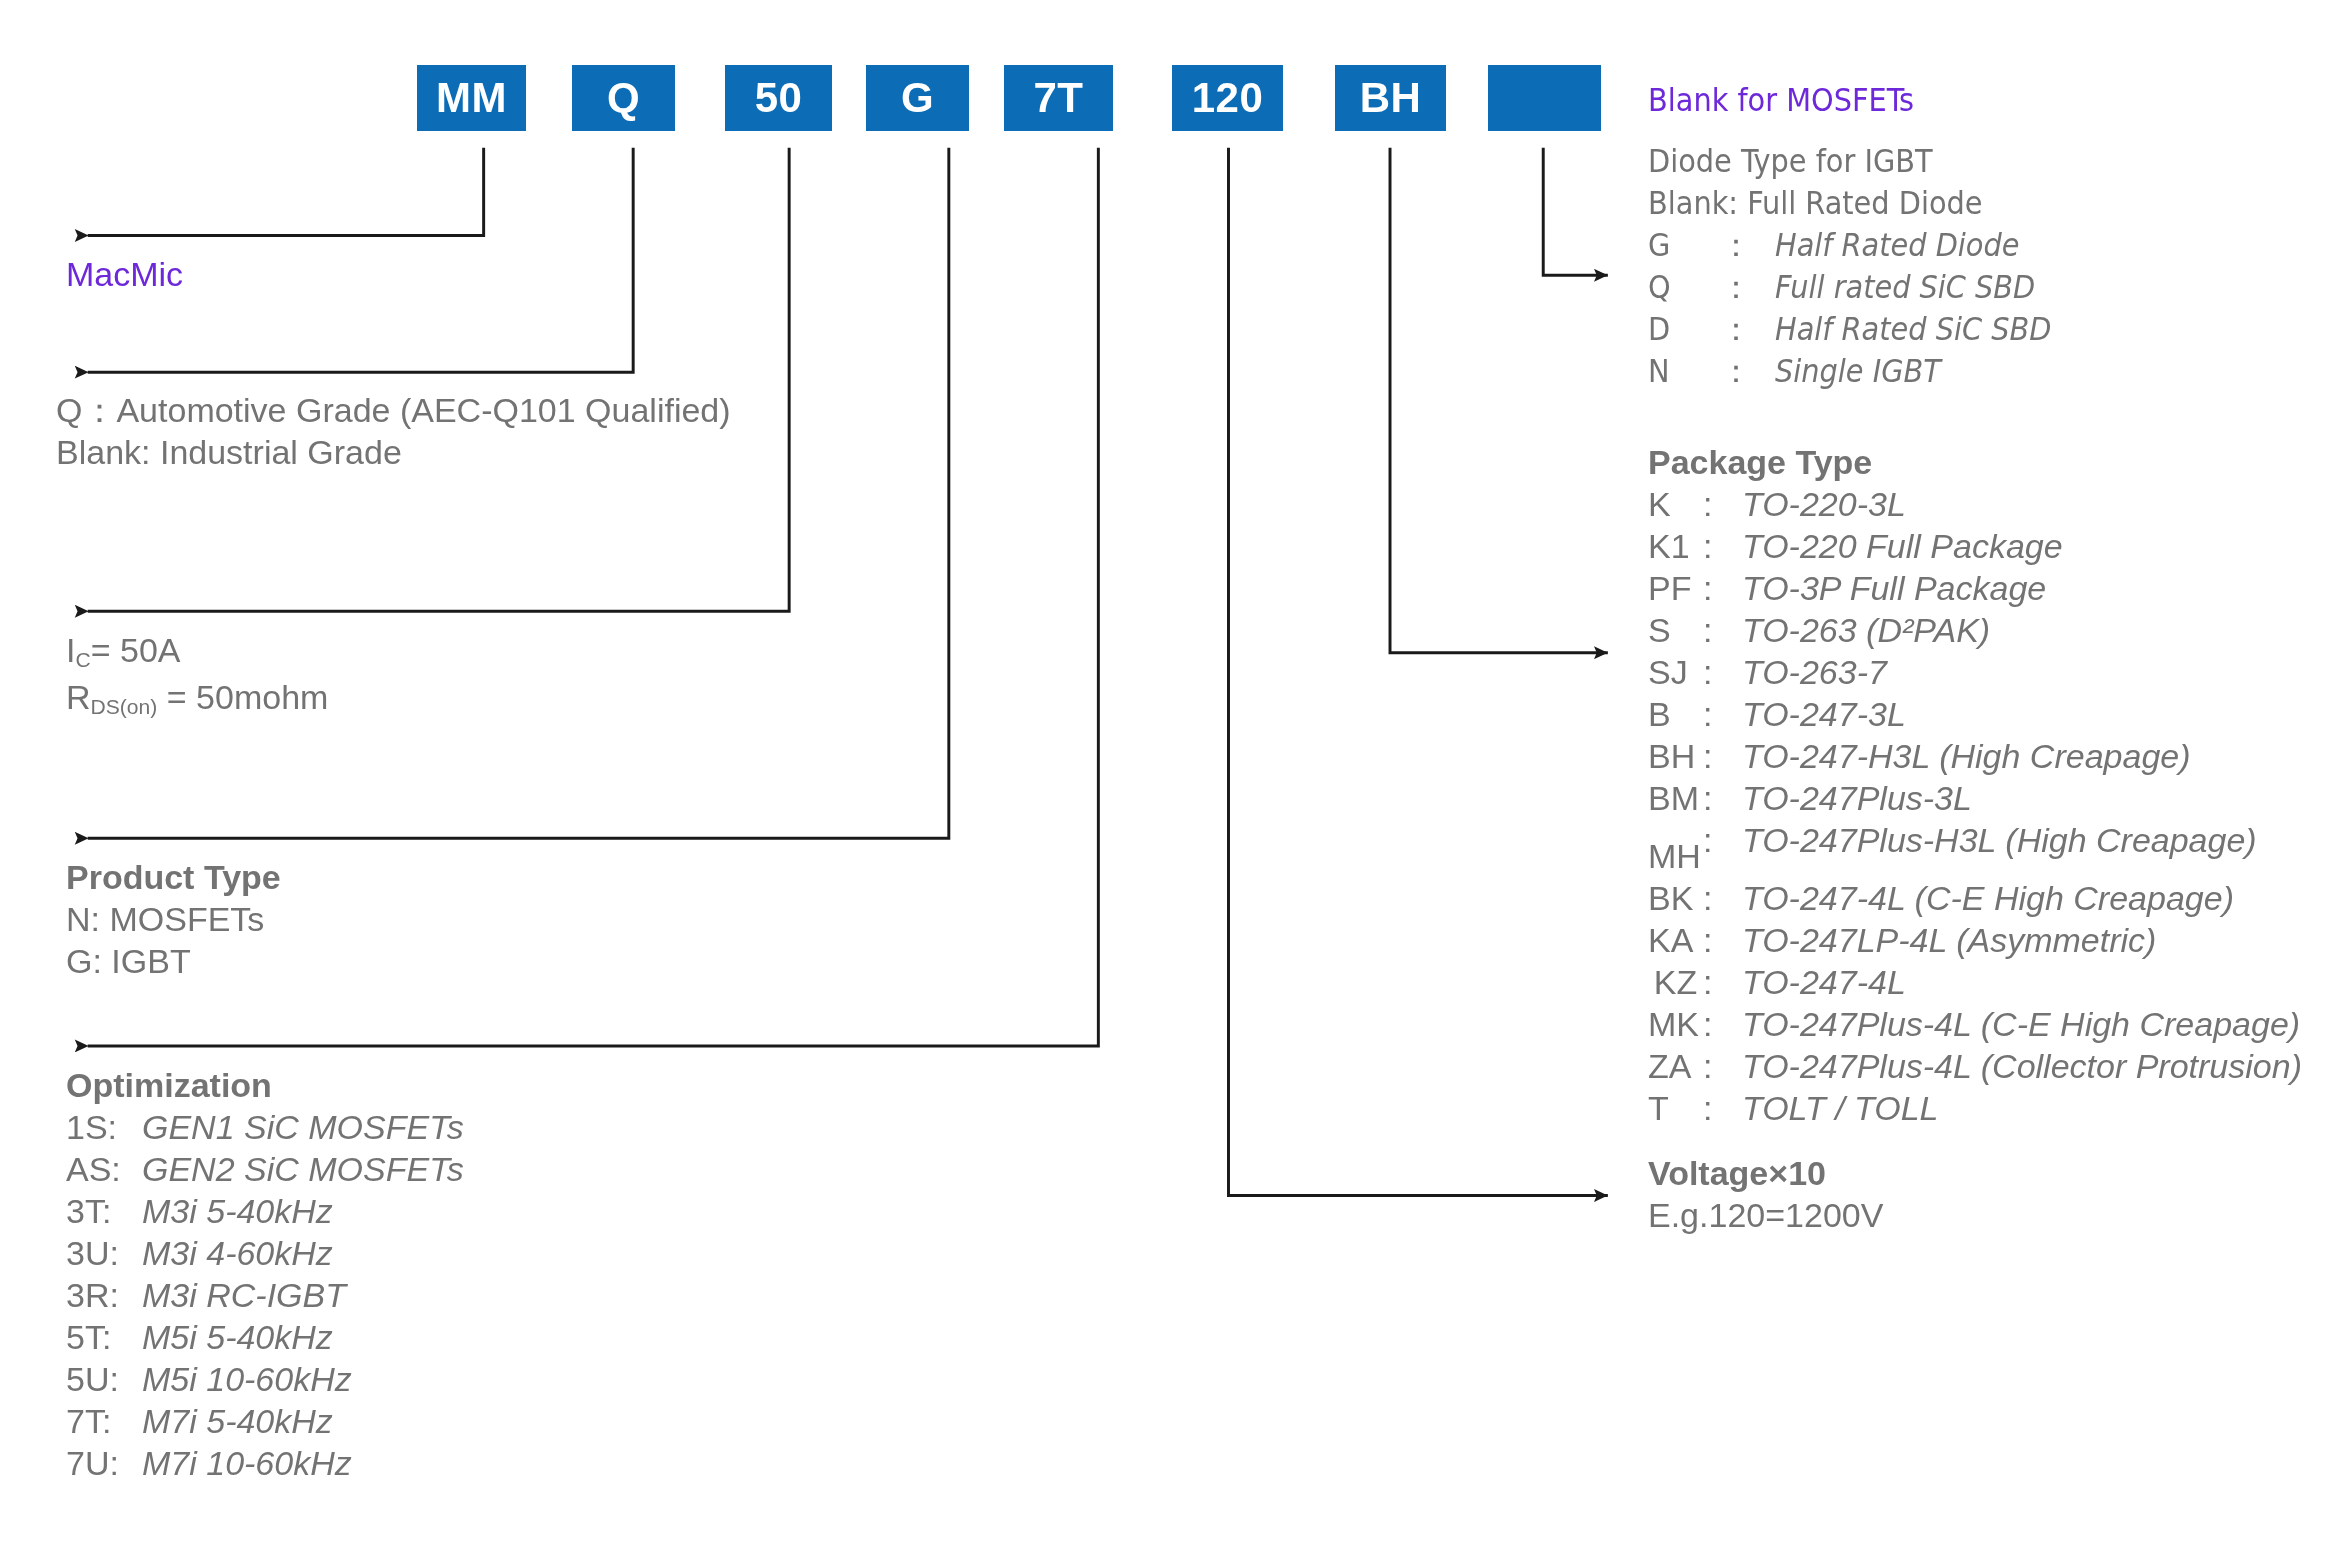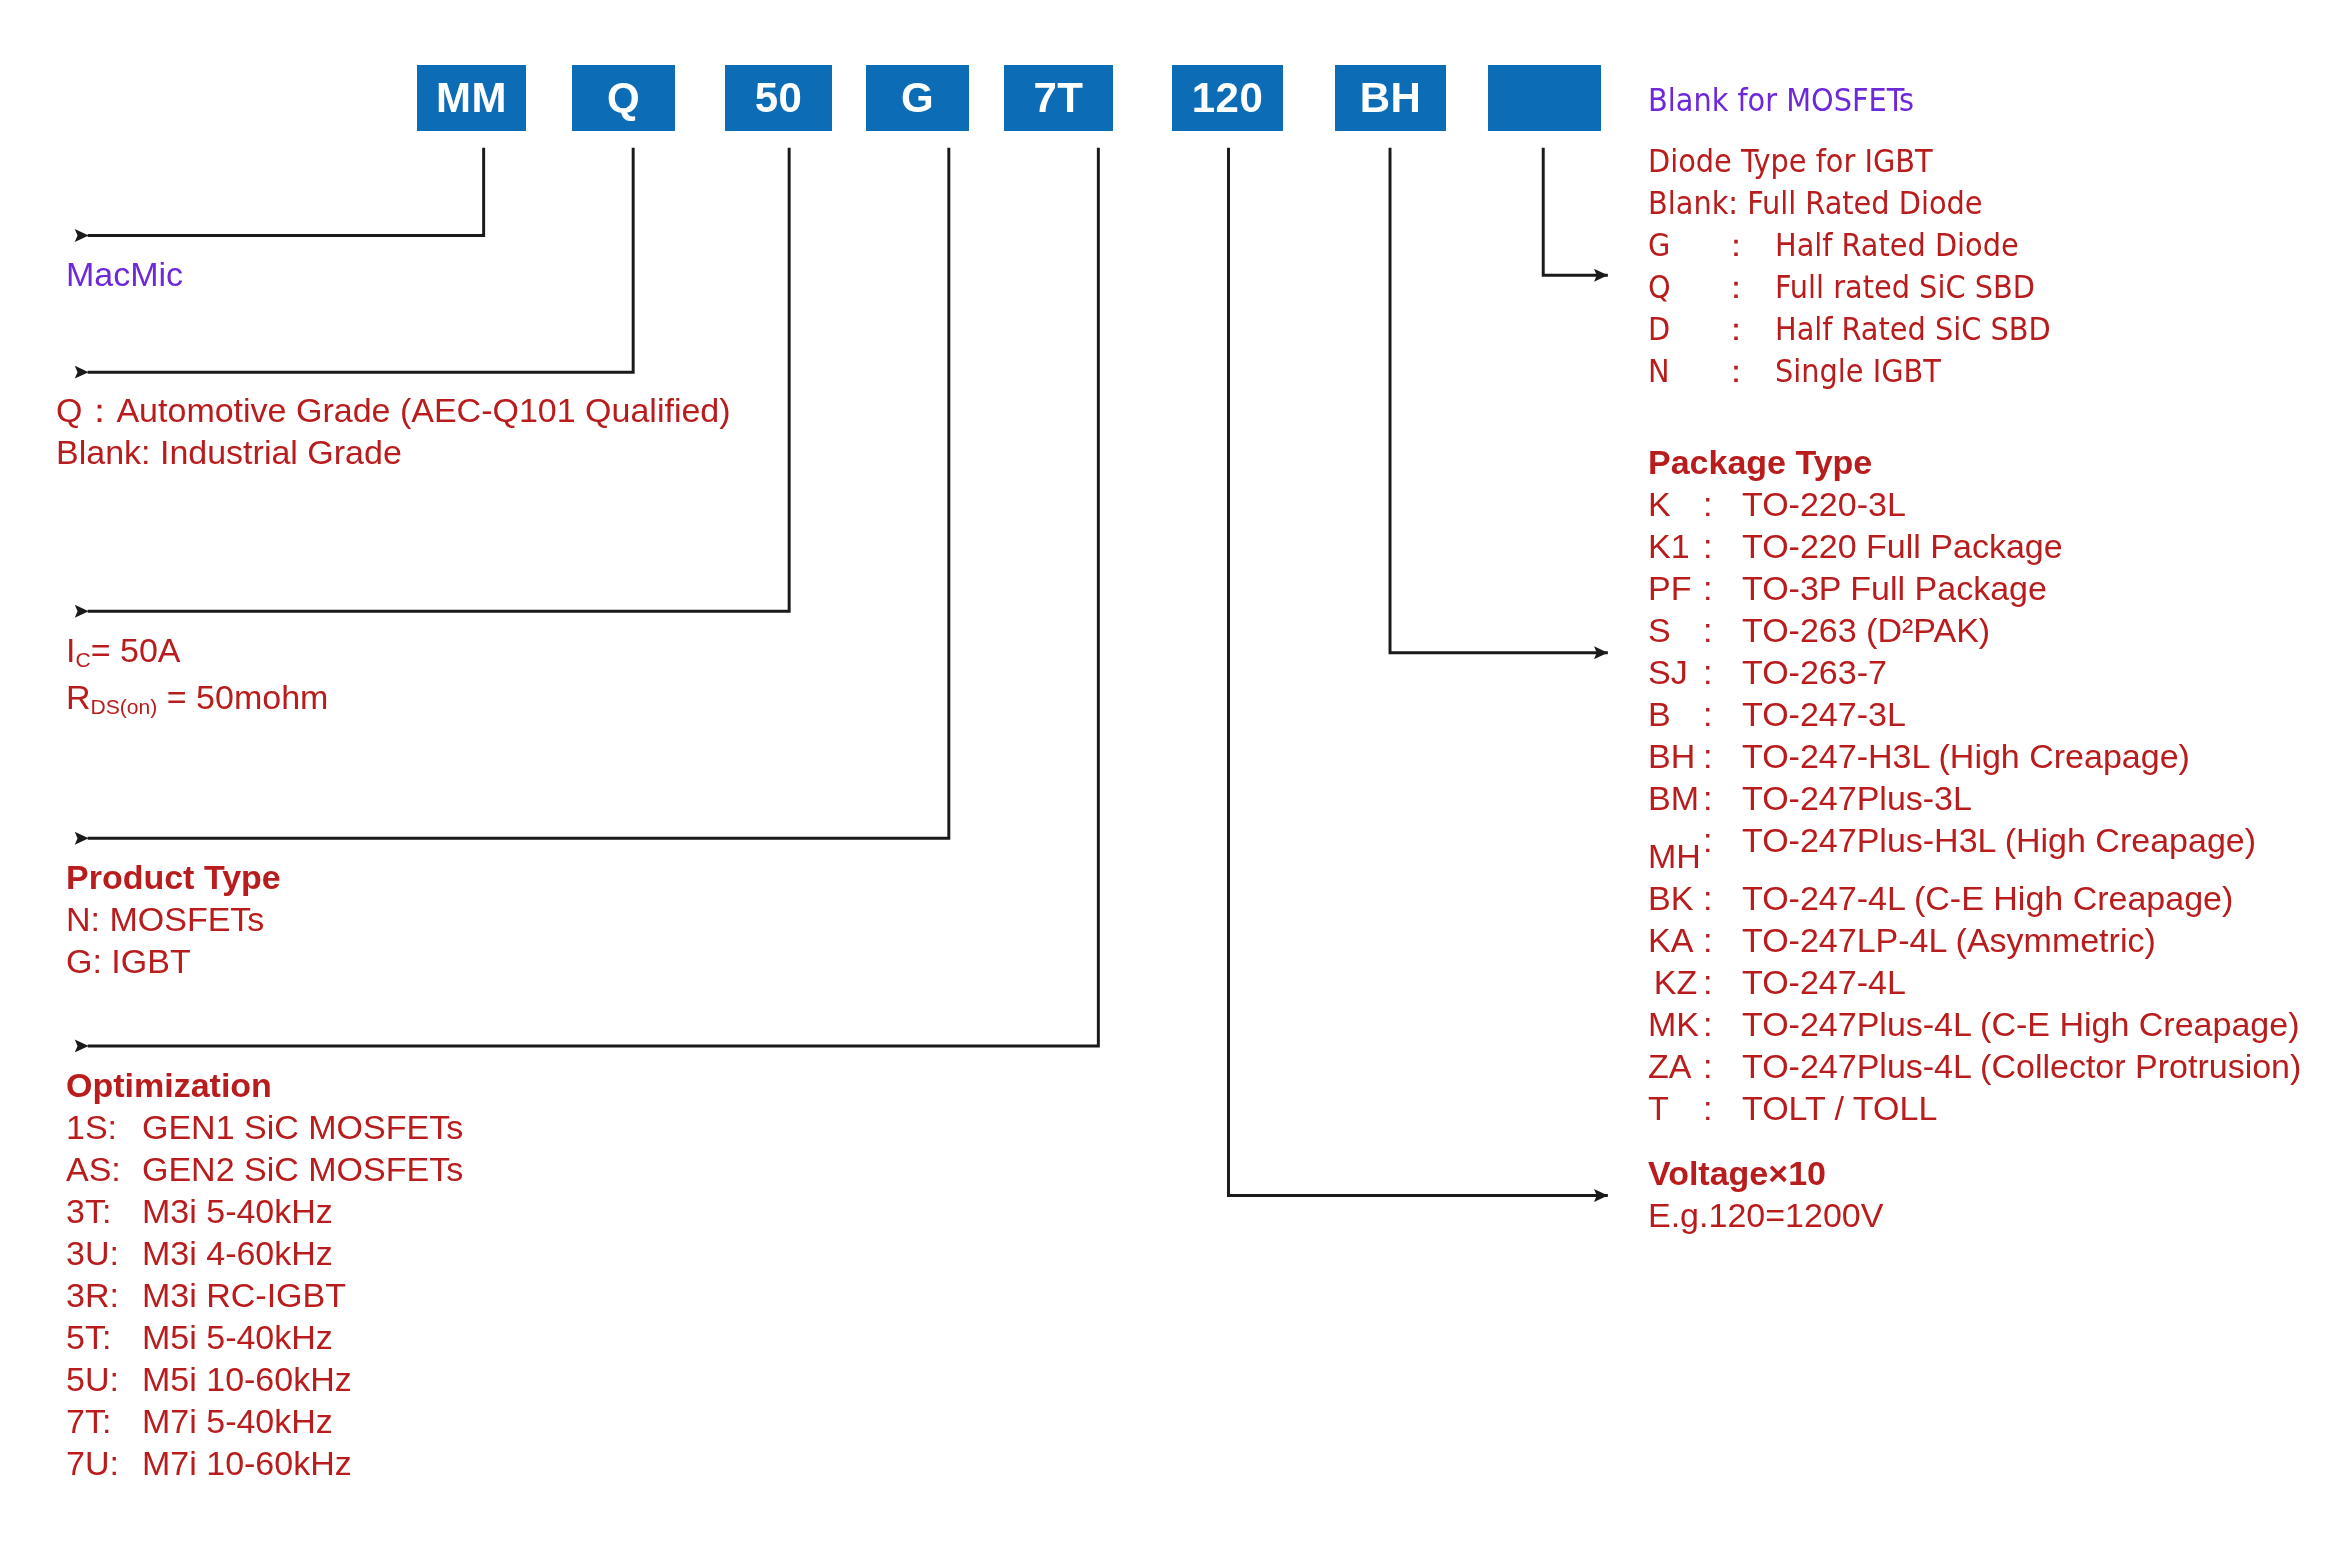--- a/index.html
+++ b/index.html
@@ -51,40 +51,40 @@
     line-height: 42px;
     color: #6d28d9;
   }
 
   .blk { position: absolute; }
   .blk .line {
     white-space: pre;
     font-family: "Liberation Sans", sans-serif;
     font-size: 34px;
     line-height: 42px;
-    color: #b91c1c;
+    color: #737373;
   }
   .blk .line.bold { font-weight: bold; }
 
   
   .blk.humanist .line,
   .txt.humanist {
     font-family: "DejaVu Sans", sans-serif;
     font-size: 32px;
     line-height: 42px;
     font-stretch: condensed;
   }
 
   
   .kv { display: flex; }
   .kv .k {
     display: inline-block;
     white-space: pre;
   }
-  .kv .v { white-space: pre; }
+  .kv .v { white-space: pre; font-style: italic; }
 
   sub {
     font-size: 0.62em;
     vertical-align: baseline;
     position: relative;
     top: 0.26em;
   }
 </style>
 </head>
 <body>

